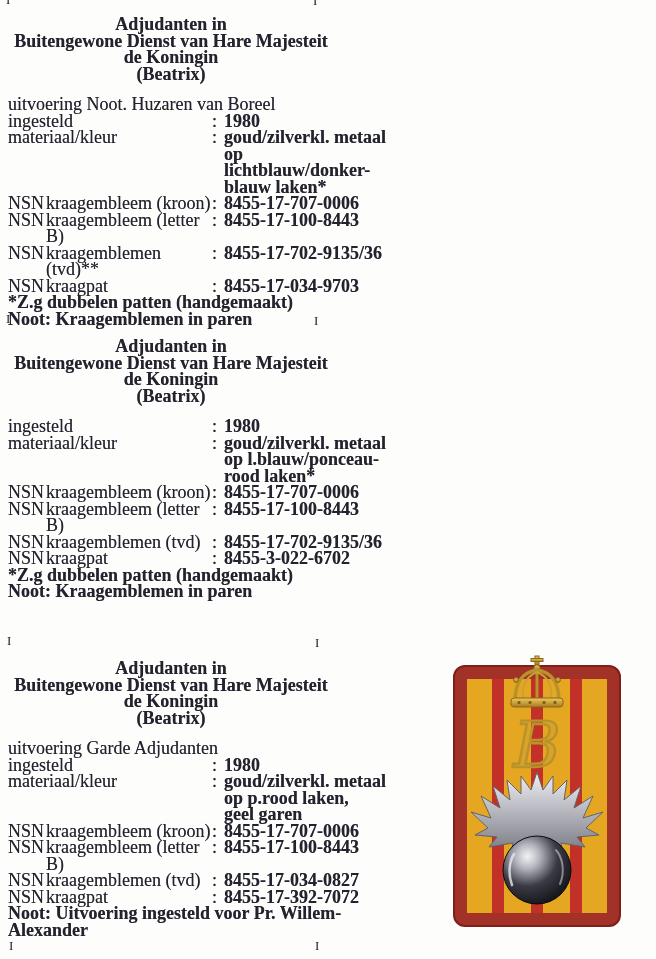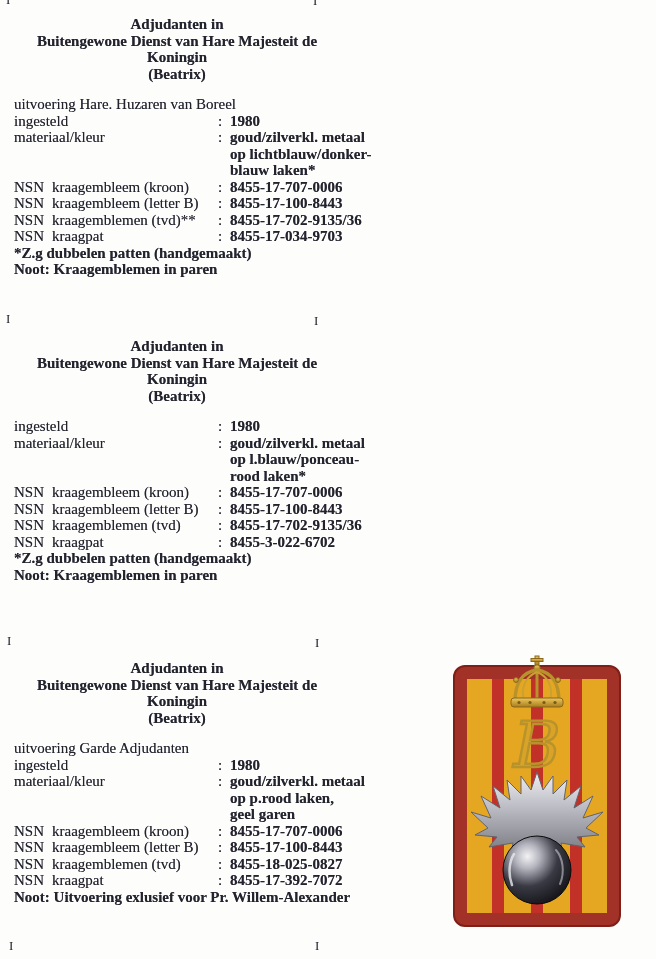--- a/index.html
+++ b/index.html
@@ -7,23 +7,23 @@
     position:relative;
     width:656px;height:959px;
     background:#fdfdfc;
     overflow:hidden;
     font-family:"Liberation Serif", serif;
     color:#23232e;
   }
   .doc-section{
     position:absolute;
     left:0;width:392px;
-    padding-left:14px;
+    padding-left:8px;
     box-sizing:border-box;
-    font-size:15px;
+    font-size:18px;
     line-height:16.5px;
     text-shadow:0 0 0.5px rgba(30,30,50,.55);
   }
   .sec-header{
     font-weight:bold;
     text-align:center;
     width:334px;
     margin-left:-4px;
     margin-bottom:14px;
   }
@@ -61,21 +61,21 @@
   <span class="fold-mark" style="left:315px;top:635px;">I</span>
   <span class="fold-mark" style="left:9px;top:938px;">I</span>
   <span class="fold-mark" style="left:315px;top:938px;">I</span>
 
   <div class="doc-section" style="top:16px;">
     <div class="sec-header">
       <div>Adjudanten in</div>
       <div>Buitengewone Dienst van Hare Majesteit de Koningin</div>
       <div>(Beatrix)</div>
     </div>
-    <div class="uitvoering">uitvoering Hare. Huzaren van Boreel</div>
+    <div class="uitvoering">uitvoering Noot. Huzaren van Boreel</div>
     <div class="field-row">
       <span class="lblgroup">
           <span class="prefix"></span>
           <span class="flabel">ingesteld</span>
         </span>
       <span class="colon">:</span>
       <span class="fvalue">1980</span>
     </div>
     <div class="field-row">
       <span class="lblgroup">
@@ -223,31 +223,31 @@
         </span>
       <span class="colon">:</span>
       <span class="fvalue">8455-17-100-8443</span>
     </div>
     <div class="field-row">
       <span class="lblgroup">
           <span class="prefix">NSN</span>
           <span class="flabel">kraagemblemen (tvd)</span>
         </span>
       <span class="colon">:</span>
-      <span class="fvalue">8455-18-025-0827</span>
+      <span class="fvalue">8455-17-034-0827</span>
     </div>
     <div class="field-row">
       <span class="lblgroup">
           <span class="prefix">NSN</span>
           <span class="flabel">kraagpat</span>
         </span>
       <span class="colon">:</span>
       <span class="fvalue">8455-17-392-7072</span>
     </div>
-    <div class="notes">Noot: Uitvoering exlusief voor Pr. Willem-Alexander</div>
+    <div class="notes">Noot: Uitvoering ingesteld voor Pr. Willem-Alexander</div>
   </div>
 
   <div class="badge-photo">
     <svg width="172" height="280" viewBox="0 0 172 280" xmlns="http://www.w3.org/2000/svg">
       <defs>
         <radialGradient id="ballGrad" cx="36%" cy="30%" r="80%">
           <stop offset="0%" stop-color="#f3f3f5"></stop>
           <stop offset="22%" stop-color="#b6b6c0"></stop>
           <stop offset="55%" stop-color="#3a3a44"></stop>
           <stop offset="100%" stop-color="#0d0d11"></stop>

